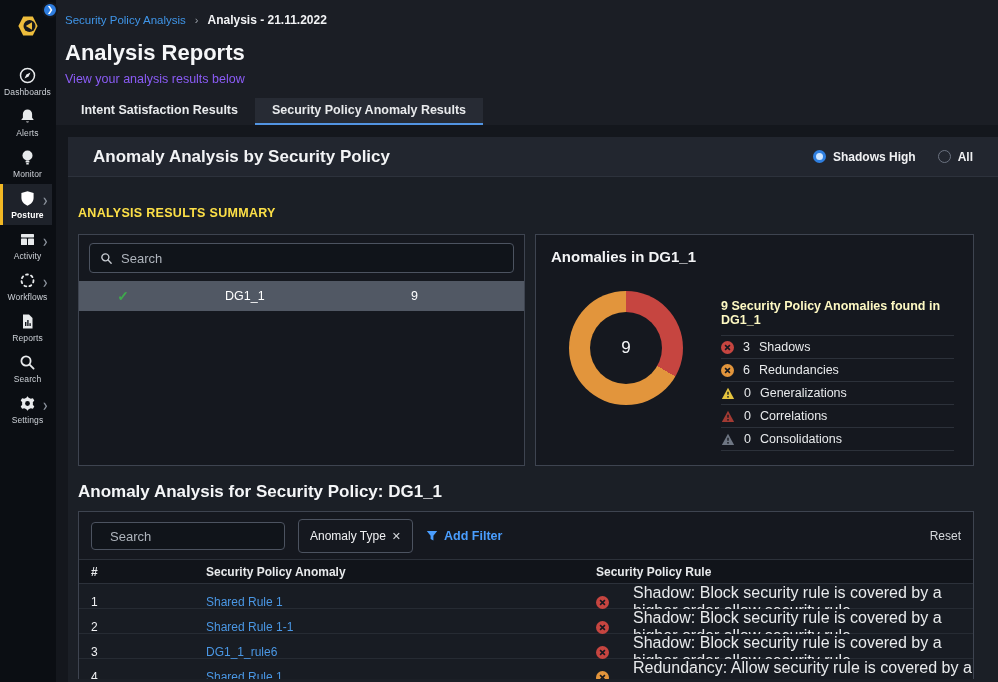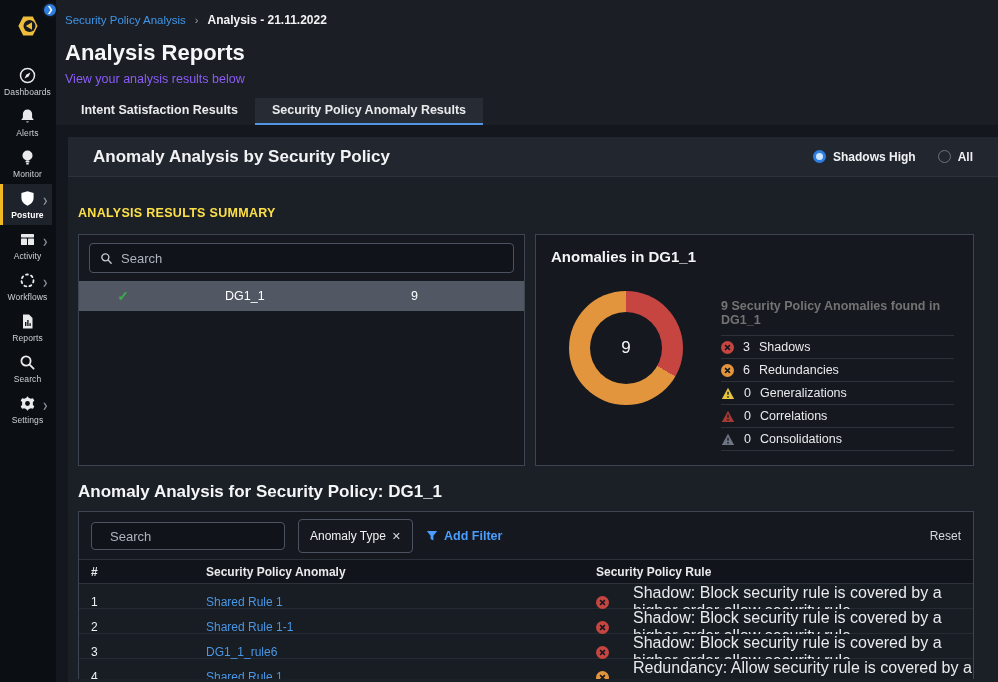--- a/index.html
+++ b/index.html
@@ -60,21 +60,21 @@
   .srow .check { text-align:center; color:#3fa94d; font-size:14px; font-weight:bold; }
   .srow .pol { padding-left:58px; font-size:12.5px; color:#ffffff; }
   .srow .cnt { padding-left:14px; font-size:12.5px; color:#ffffff; }
 
   
   .panel-title { font-size:15px; font-weight:600; color:#f2f3f5; }
   .chart-wrap { display:flex; margin-top:26px; }
   .donut { position:relative; width:114px; height:114px; border-radius:50%; margin-left:18px; flex:none; }
   .donut-hole { position:absolute; inset:21px; border-radius:50%; background:#15181f; display:flex; align-items:center; justify-content:center; font-size:17px; color:#f5f6f8; }
   .legend { flex:1; margin-left:38px; margin-right:4px; margin-top:8px; }
-  .legend-title { font-size:12.5px; font-weight:600; color:#737373; padding-bottom:8px; border-bottom:1px solid #2c313a; }
+  .legend-title { font-size:12.5px; font-weight:600; color:#fef9c3; padding-bottom:8px; border-bottom:1px solid #2c313a; }
   .legend-title b { font-weight:bold; }
   .legend-row { display:flex; align-items:center; gap:9px; height:23px; border-bottom:1px solid #2c313a; font-size:12.5px; color:#e8eaec; }
   .legend-row svg { flex:none; }
 
   
   .detail-title { margin-top:16px; font-size:17px; font-weight:bold; color:#f5f6f8; }
   .detail-panel { margin-top:9px; background:#15181f; border:1px solid #3e4450; border-bottom:none; height:168px; display:flex; flex-direction:column; overflow:hidden; }
   .filterbar { flex:none; display:flex; align-items:center; gap:13px; padding:7px 12px 6px; }
   .filterbar .search-box { width:194px; height:28px; }
   .chip { display:flex; align-items:center; gap:6px; height:28px; padding:16px 11px; border:1px solid #4c5360; border-radius:4px; font-size:12px; color:#f0f1f3; cursor:pointer; }

